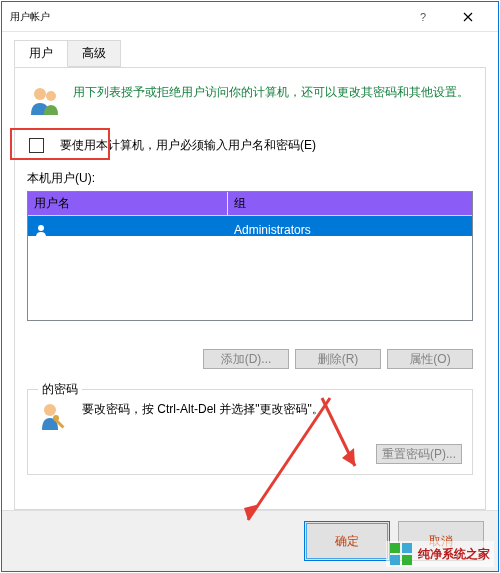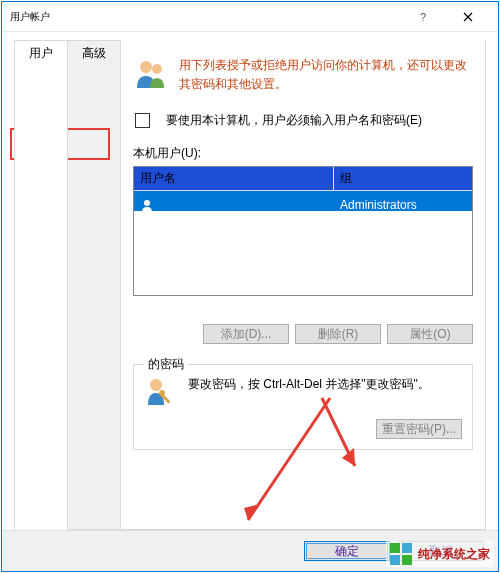--- a/index.html
+++ b/index.html
@@ -43,21 +43,21 @@
       display: flex;
       align-items: center;
       justify-content: center;
       color: #000;
     }
     .titlebar-btn svg { display: block; }
     .client {
       flex: 1;
       padding: 8px 12px 0 12px;
       display: flex;
-      flex-direction: row;
+      flex-direction: column;
     }
     .tabs {
       display: flex;
       border-bottom: 1px solid #d9d9d9;
       margin-bottom: -1px;
     }
     .tab {
       padding: 4px 14px;
       border: 1px solid #d9d9d9;
       background: #fff;
@@ -80,21 +80,21 @@
       display: flex;
       flex-direction: column;
     }
     .intro {
       display: flex;
       gap: 10px;
       margin: 6px 0 14px 0;
     }
     .intro-icon svg { display: block; }
     .intro-text {
-      color: #c2410c;
+      color: #15803d;
       line-height: 1.6;
     }
     .checkbox-row {
       display: flex;
       align-items: center;
       gap: 16px;
       padding: 4px 2px;
       position: relative;
     }
     .highlight-rect {
@@ -115,21 +115,21 @@
     }
     .listview {
       border: 1px solid #828790;
       height: 130px;
       background: #fff;
       display: flex;
       flex-direction: column;
     }
     .lv-header {
       display: flex;
-      background: #1d4ed8;
+      background: #8b5cf6;
       border-bottom: 1px solid #d9d9d9;
     }
     .lv-col {
       padding: 3px 6px;
       border-right: 1px solid #e5e5e5;
       color: #000;
     }
     .lv-col.c1 { width: 200px; }
     .lv-col.c2 { flex: 1; border-right: none; }
     .lv-row {
@@ -197,24 +197,24 @@
     .dialog-buttons {
       display: flex;
       justify-content: flex-end;
       gap: 8px;
       padding: 10px 14px;
       background: #f0f0f0;
       border-top: 1px solid #dfdfdf;
     }
     .dlg-btn {
       min-width: 86px;
-      height: 20px;
+      height: 40px;
       border: 1px solid #adadad;
       background: #e1e1e1;
-      color: #4c1d95;
+      color: #c2410c;
       display: flex;
       align-items: center;
       justify-content: center;
       font-size: 12px;
     }
     .dlg-btn.default {
       border: 1px solid #0078d7;
       outline: 1px solid #4aa3e8;
       outline-offset: -3px;
     }

